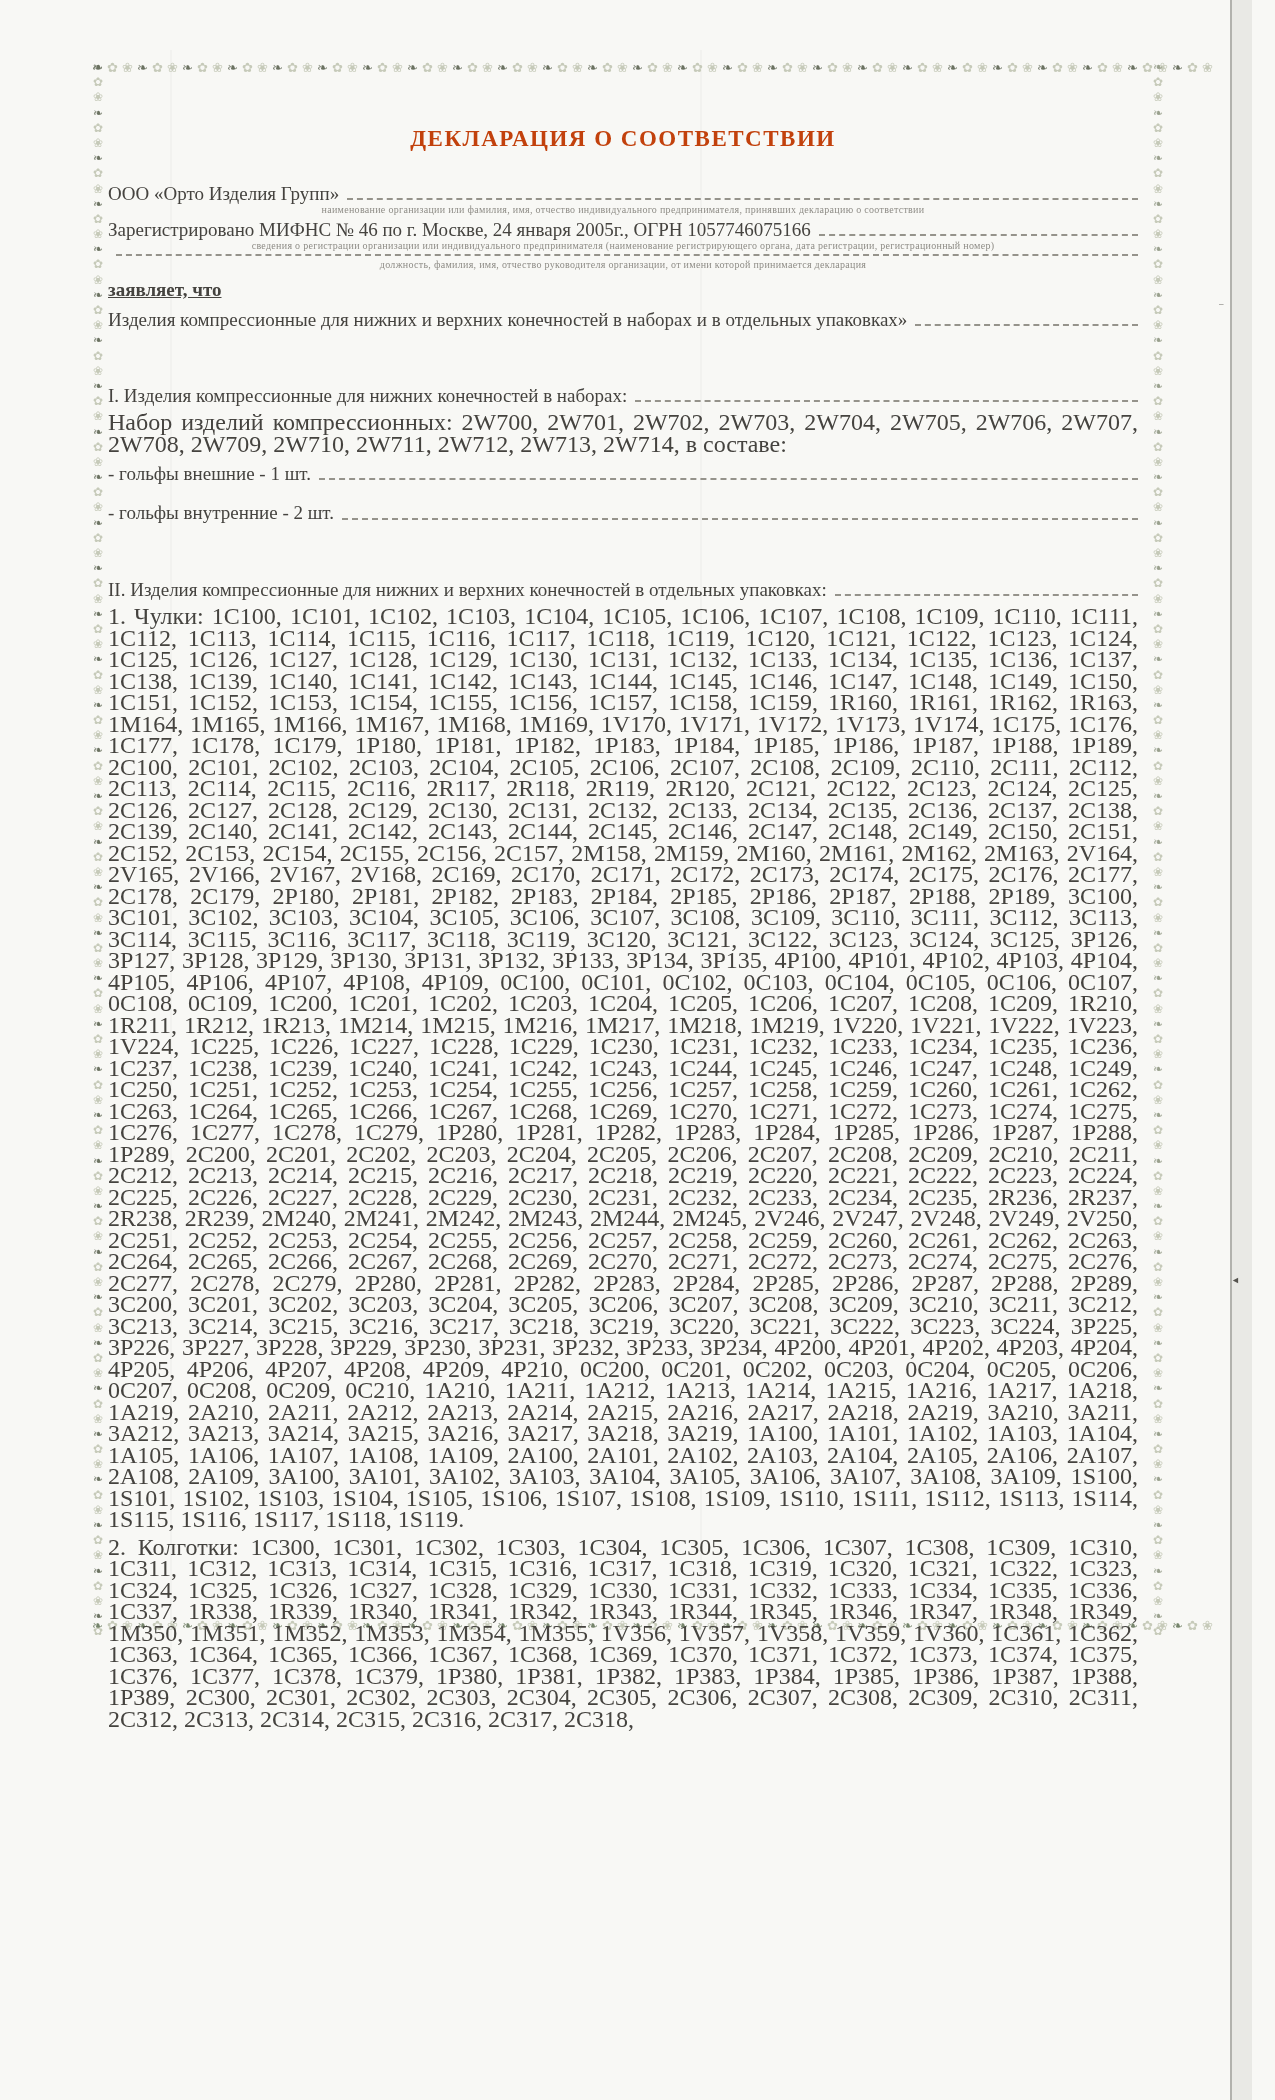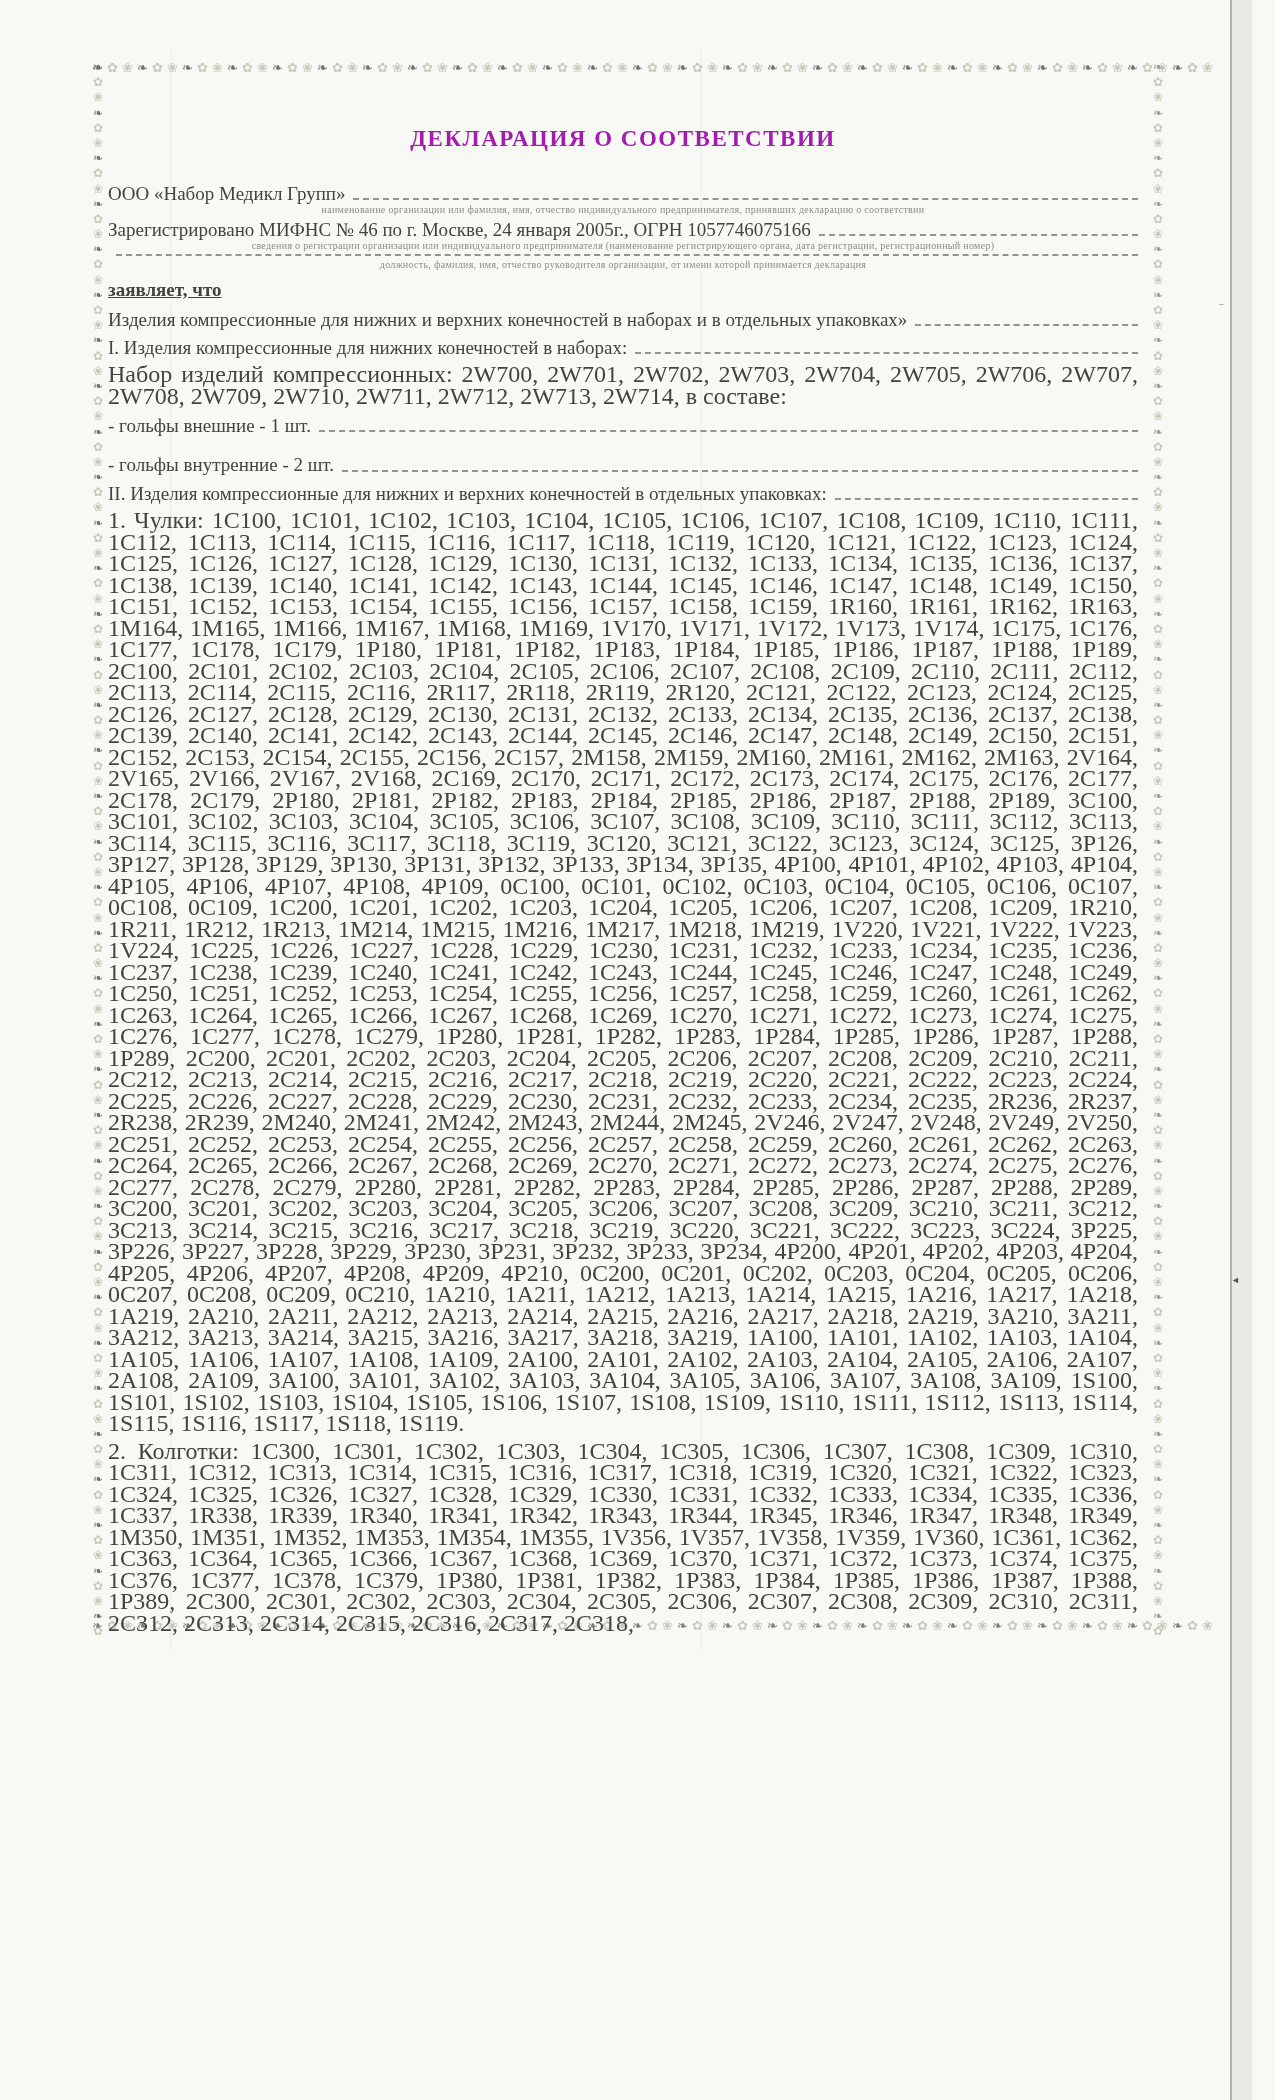--- a/index.html
+++ b/index.html
@@ -18,31 +18,31 @@
   .orn-col{position:absolute;top:60px;height:1578px;width:22px;overflow:hidden;}
   .orn-col.left{left:87px;}
   .orn-col.right{left:1147px;}
   .orn-col .orn{display:block;height:15.2px;line-height:15.2px;text-align:center;font-size:12px;}
   .orn.dark{color:#6b7261;}
   .orn.light{color:#c6cab9;}
   .orn-col.right .orn.dark{color:#99a08d;}
   .orn-row.bottom .orn.dark{color:#76856c;}
   
   .content{position:absolute;left:108px;top:126px;width:1030px;}
-  h1.title{margin:0 0 30px 0;text-align:center;font-size:23px;font-weight:bold;letter-spacing:1.5px;color:#a21caf;}
+  h1.title{margin:0 0 30px 0;text-align:center;font-size:23px;font-weight:bold;letter-spacing:1.5px;color:#c2410c;}
   .field{margin:0 0 3px 0;}
   .row{display:flex;align-items:baseline;}
   .row .txt{white-space:nowrap;font-size:19px;line-height:23px;}
   .row .dash{flex:1;border-bottom:2px dashed #95938b;margin:0 0 4px 8px;min-width:12px;}
   .cap{text-align:center;font-size:10px;line-height:10px;color:#8e8c86;letter-spacing:0.3px;margin:0 0 2px 0;}
   .bold{font-weight:bold;text-decoration:underline;}
   .declare{font-size:19px;margin:9px 0 7px 0;}
   .para{margin:5px 0 0 0;font-size:24px;line-height:21.5px;text-align:justify;}
   .comp{margin-top:4px;}
-  .sec-head .txt{font-size:19px;}
+  .sec-head .txt{font-size:19px;margin-top:48px;}
 </style>
 </head>
 <body>
 
 <div class="page">
 
   <div class="fold fold-1"></div>
   <div class="fold fold-2"></div>
   <div class="edge-band"></div>
   <span class="speck" style="left:1219px;top:298px;">–</span>
@@ -263,21 +263,21 @@
       <span class="orn light">✿</span>
     </div>
   <div class="orn-row bottom"><span class="orn dark">❧</span><span class="orn light">✿</span><span class="orn light">❀</span><span class="orn dark">❧</span><span class="orn light">✿</span><span class="orn light">❀</span><span class="orn dark">❧</span><span class="orn light">✿</span><span class="orn light">❀</span><span class="orn dark">❧</span><span class="orn light">✿</span><span class="orn light">❀</span><span class="orn dark">❧</span><span class="orn light">✿</span><span class="orn light">❀</span><span class="orn dark">❧</span><span class="orn light">✿</span><span class="orn light">❀</span><span class="orn dark">❧</span><span class="orn light">✿</span><span class="orn light">❀</span><span class="orn dark">❧</span><span class="orn light">✿</span><span class="orn light">❀</span><span class="orn dark">❧</span><span class="orn light">✿</span><span class="orn light">❀</span><span class="orn dark">❧</span><span class="orn light">✿</span><span class="orn light">❀</span><span class="orn dark">❧</span><span class="orn light">✿</span><span class="orn light">❀</span><span class="orn dark">❧</span><span class="orn light">✿</span><span class="orn light">❀</span><span class="orn dark">❧</span><span class="orn light">✿</span><span class="orn light">❀</span><span class="orn dark">❧</span><span class="orn light">✿</span><span class="orn light">❀</span><span class="orn dark">❧</span><span class="orn light">✿</span><span class="orn light">❀</span><span class="orn dark">❧</span><span class="orn light">✿</span><span class="orn light">❀</span><span class="orn dark">❧</span><span class="orn light">✿</span><span class="orn light">❀</span><span class="orn dark">❧</span><span class="orn light">✿</span><span class="orn light">❀</span><span class="orn dark">❧</span><span class="orn light">✿</span><span class="orn light">❀</span><span class="orn dark">❧</span><span class="orn light">✿</span><span class="orn light">❀</span><span class="orn dark">❧</span><span class="orn light">✿</span><span class="orn light">❀</span><span class="orn dark">❧</span><span class="orn light">✿</span><span class="orn light">❀</span><span class="orn dark">❧</span><span class="orn light">✿</span><span class="orn light">❀</span><span class="orn dark">❧</span><span class="orn light">✿</span><span class="orn light">❀</span><span class="orn dark">❧</span><span class="orn light">✿</span><span class="orn light">❀</span></div>
 
   <div class="content">
 
     <h1 class="title">ДЕКЛАРАЦИЯ О СООТВЕТСТВИИ</h1>
 
     <div class="field">
       <div class="row">
-        <span class="txt">ООО «Набор Медикл Групп»</span>
+        <span class="txt">ООО «Орто Изделия Групп»</span>
         <span class="dash"></span>
       </div>
       <div class="cap">наименование организации или фамилия, имя, отчество индивидуального предпринимателя, принявших декларацию о соответствии</div>
     </div>
 
     <div class="field">
       <div class="row">
         <span class="txt">Зарегистрировано МИФНС № 46 по г. Москве, 24 января 2005г., ОГРН 1057746075166</span>
         <span class="dash"></span>
       </div>

